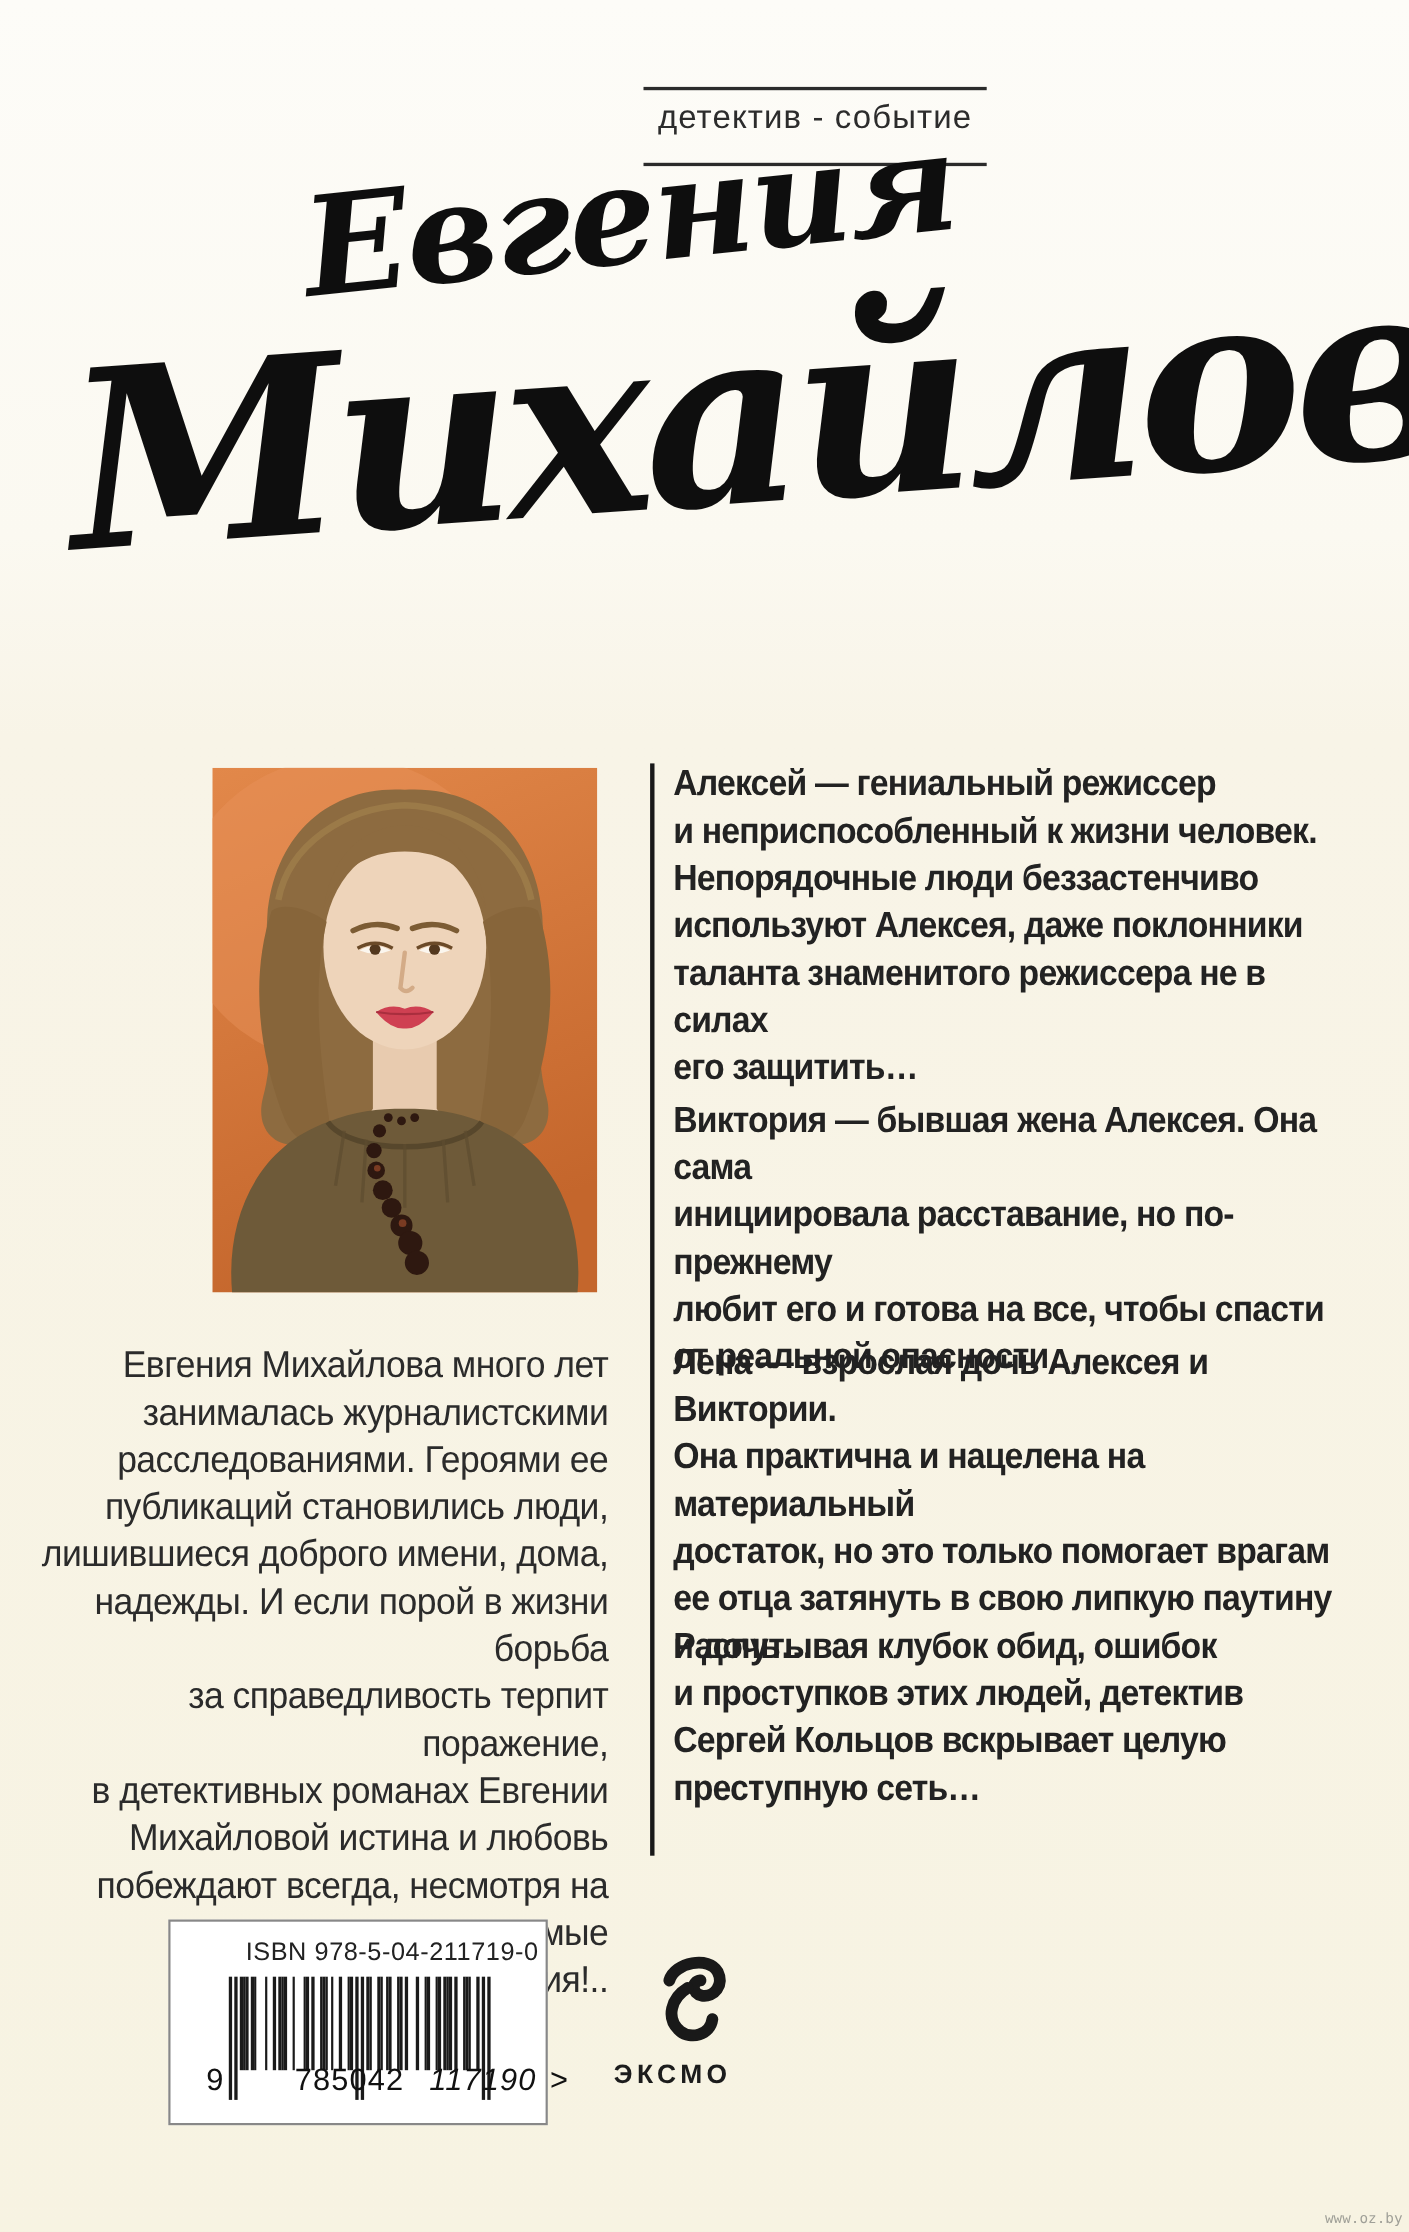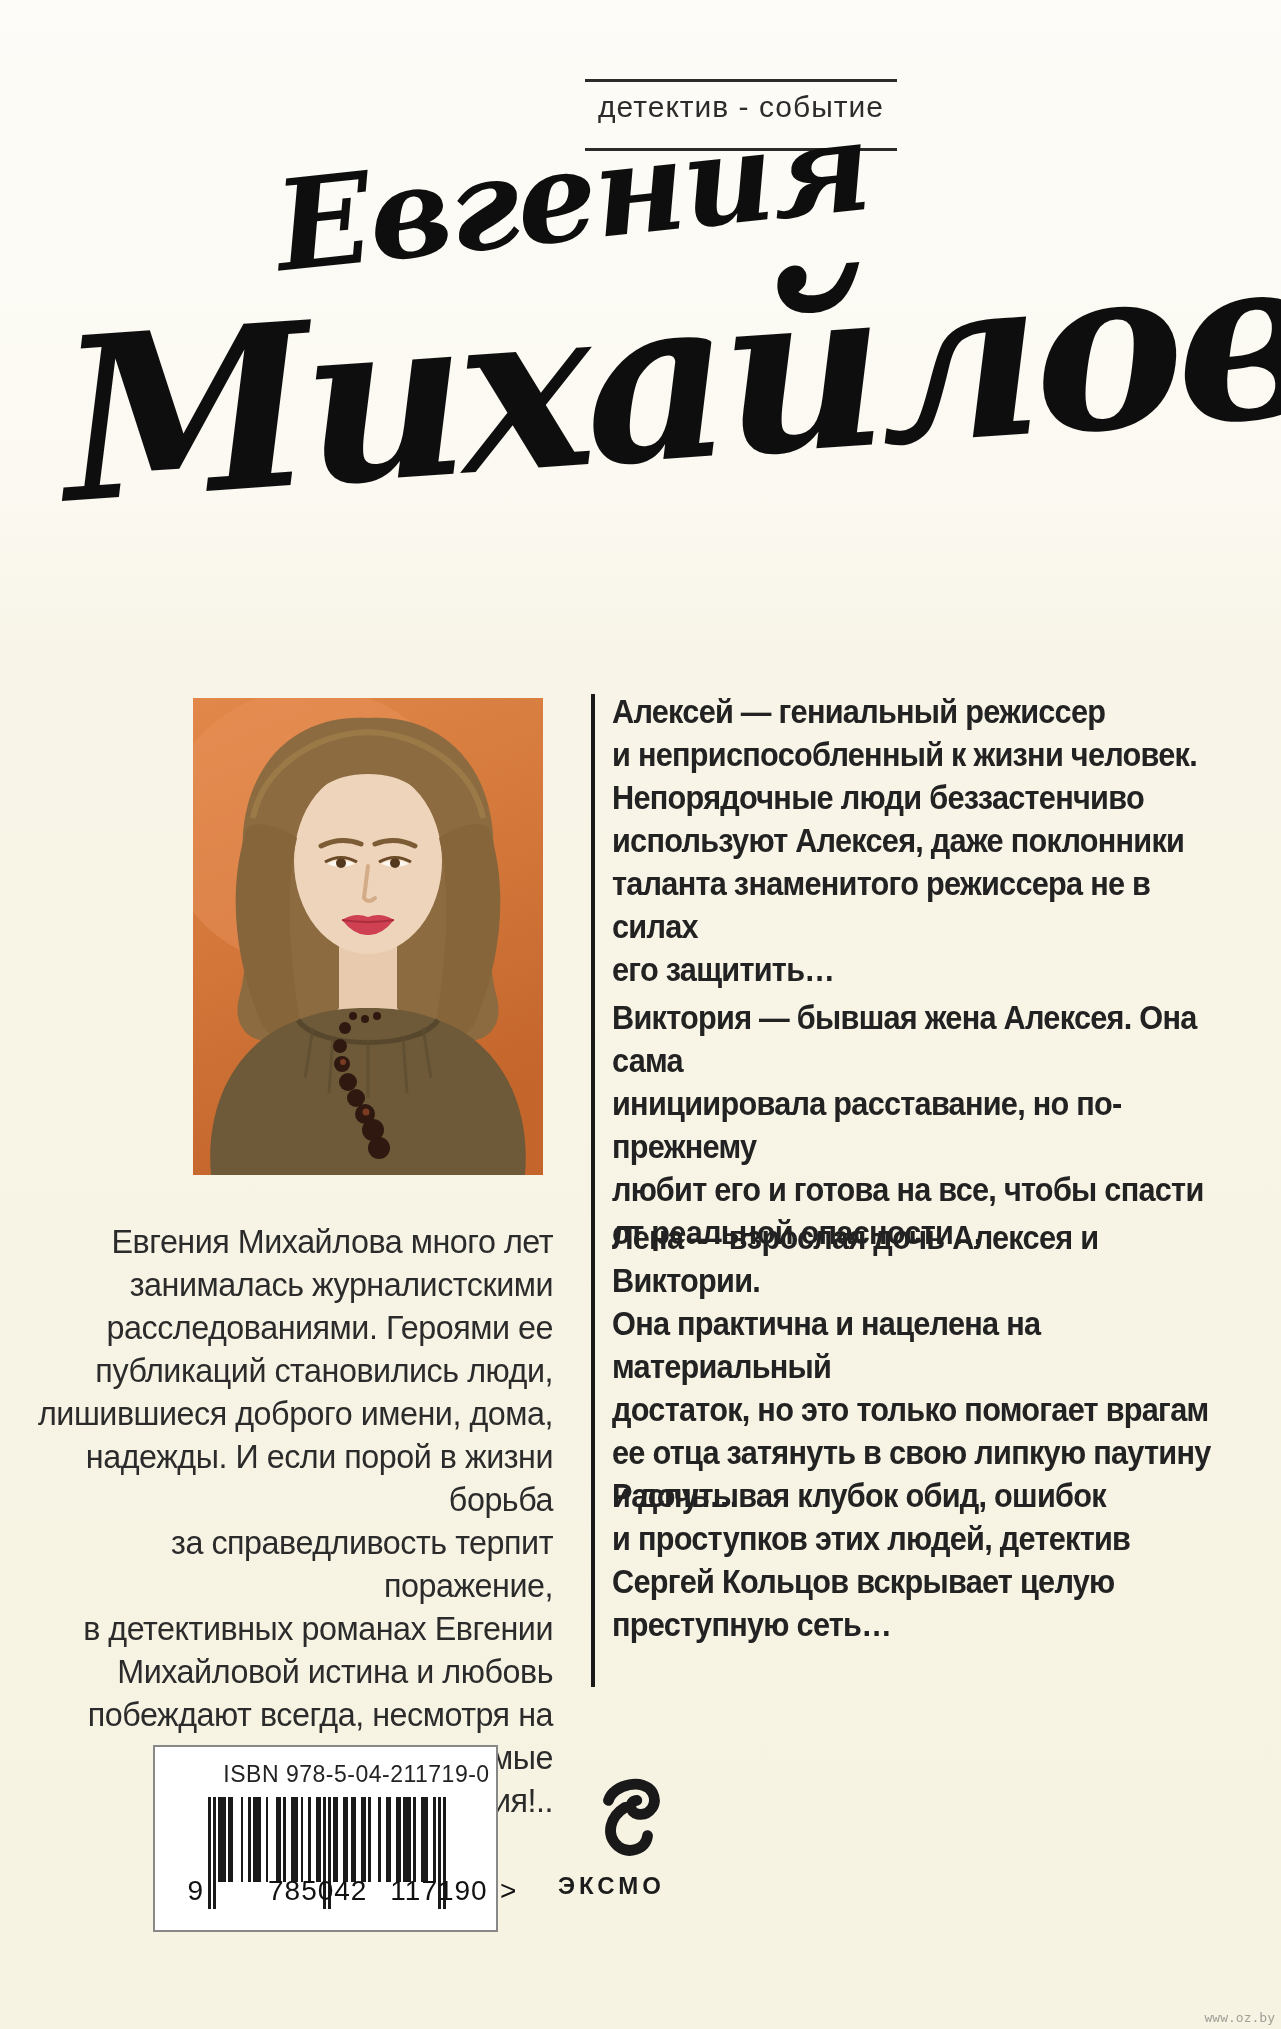--- a/index.html
+++ b/index.html
@@ -53,21 +53,21 @@
     position:absolute;left:0;top:14px;width:100%;
     text-align:center;font-size:23px;letter-spacing:0.5px;color:#222;padding-left:31px;
   }
   .bars{position:absolute;left:53px;top:50px;height:112px;font-size:0;}
   .bars span{display:inline-block;width:2.5px;height:85px;vertical-align:top;}
   .bars span.on{background:#1a1a1a;}
   .bars span.guard{height:112px;}
   .bc-digit{position:absolute;font-size:28px;color:#111;top:128px;}
   .d-first{left:14px;width:34px;text-align:right;}
   .d-left{left:113px;width:106px;text-align:left;letter-spacing:1px;}
-  .d-right{left:231px;width:106px;text-align:center;letter-spacing:1px;}
+  .d-right{left:231px;width:106px;text-align:center;letter-spacing:1px;font-style:italic;}
   .d-end{left:345px;}
   .eksmo{left:535px;top:1776px;width:130px;text-align:right;}
   .eksmo-name{font-size:24px;font-weight:bold;letter-spacing:4px;color:#1c1c1c;margin-top:4px;}
   .watermark{
     right:6px;bottom:4px;
     font-family:"DejaVu Sans Mono",monospace;
     font-size:13px;color:#a0a098;
   }
 </style>
 </head>

